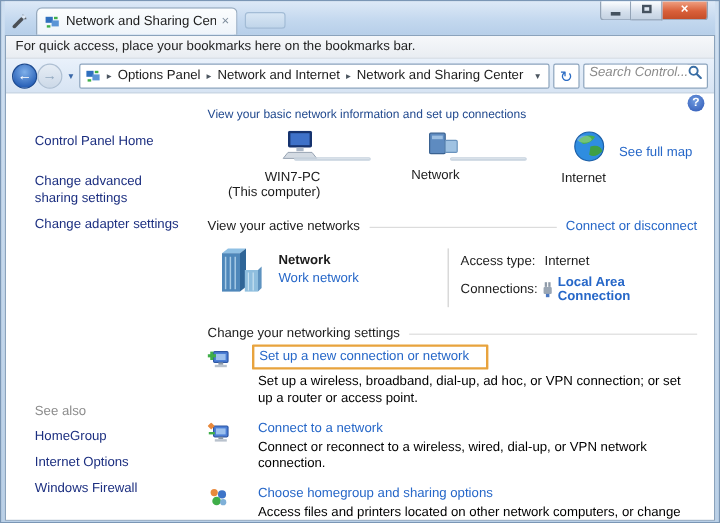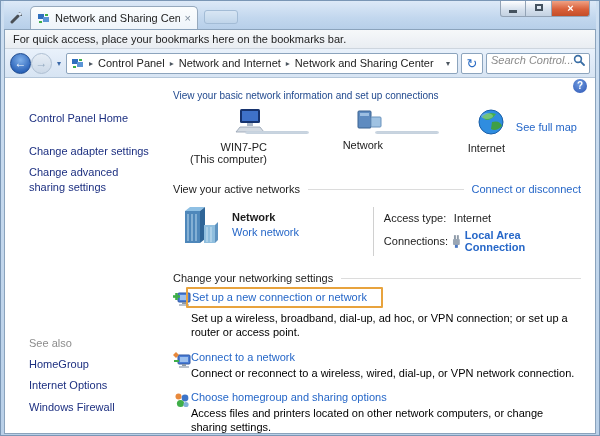--- a/index.html
+++ b/index.html
@@ -88,21 +88,21 @@
   .an-left { width:205px; display:flex; align-items:flex-start; padding-left:6px; }
   .an-left .txt { margin-left:13px; padding-top:6px; }
   .an-name { font-weight:bold; color:#1c1c1c; margin-bottom:3px; }
   .an-divider { width:1px; background:#d0d0d0; margin:2px 0; }
   .an-right { padding:7px 0 0 10px; }
   .an-row { display:flex; align-items:center; margin-bottom:5px; }
   .an-row .lab { width:70px; color:#1c1c1c; }
   .an-row .val { color:#1c1c1c; display:flex; align-items:center; gap:4px; }
   .lac { font-weight:bold; }
 
-  .task { display:flex; gap:0; margin-bottom:11px; }
+  .task { display:flex; gap:24px; margin-bottom:11px; }
   .task .ticon { flex-shrink:0; margin-top:1px; width:18px; }
   .task .title { display:inline-block; }
   .task .desc { color:#000; margin-top:4px; line-height:1.25; }
   .hl { display:inline-block; border:2px solid #e8a33d; border-radius:1px;
     padding:2px 14px 3px 4px; margin:-3px 0 0 -5px; }
 </style>
 </head>
 <body>
 
 <div class="window">
@@ -142,43 +142,43 @@
       <div class="circ fwd">→</div>
       <span class="hist-dd">▾</span>
       <div class="addressbar">
         <svg width="13" height="13" viewBox="0 0 13 13">
           <rect x="1" y="2" width="6" height="5" fill="#2f6fbe"></rect>
           <rect x="6" y="5" width="6" height="5" fill="#5b95d6"></rect>
           <rect x="2" y="9" width="3" height="2" fill="#3fae49"></rect>
           <rect x="8" y="2" width="3" height="2" fill="#3fae49"></rect>
         </svg>
         <span class="crumb-sep">▸</span>
-        <span class="crumb">Control Panel</span>
+        <span class="crumb">Options Panel</span>
         <span class="crumb-sep">▸</span>
         <span class="crumb">Network and Internet</span>
         <span class="crumb-sep">▸</span>
         <span class="crumb">Network and Sharing Center</span>
         <span class="addr-dd">▾</span>
       </div>
       <div class="refresh-btn">↻</div>
       <div class="searchbox">
         <input placeholder="Search Control..." style="">
         <svg width="12" height="12" viewBox="0 0 12 12">
           <circle cx="5" cy="5" r="3.4" fill="none" stroke="#3a6ea5" stroke-width="1.6"></circle>
           <path d="M7.6 7.6 L11 11" stroke="#3a6ea5" stroke-width="1.8" stroke-linecap="round"></path>
         </svg>
       </div>
     </div>
 
     <div class="content">
 
       <div class="sidebar">
         <div class="side-home">Control Panel Home</div>
+        <div class="side-link">Change advanced sharing settings</div>
         <div class="side-link">Change adapter settings</div>
-        <div class="side-link">Change advanced sharing settings</div>
         <div class="side-bottom">
           <div class="see-also">See also</div>
           <div class="side-link">HomeGroup</div>
           <div class="side-link">Internet Options</div>
           <div class="side-link">Windows Firewall</div>
         </div>
       </div>
 
       <div class="main">
         <div class="help-icon">?</div>

